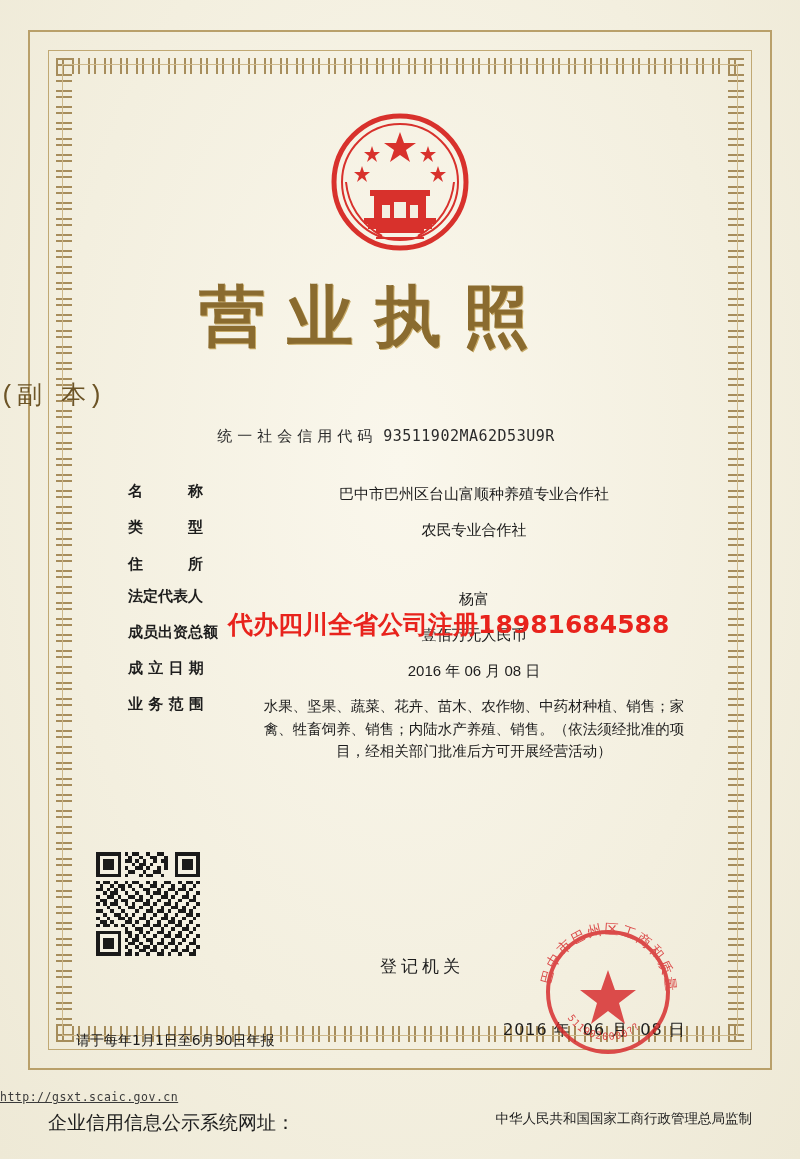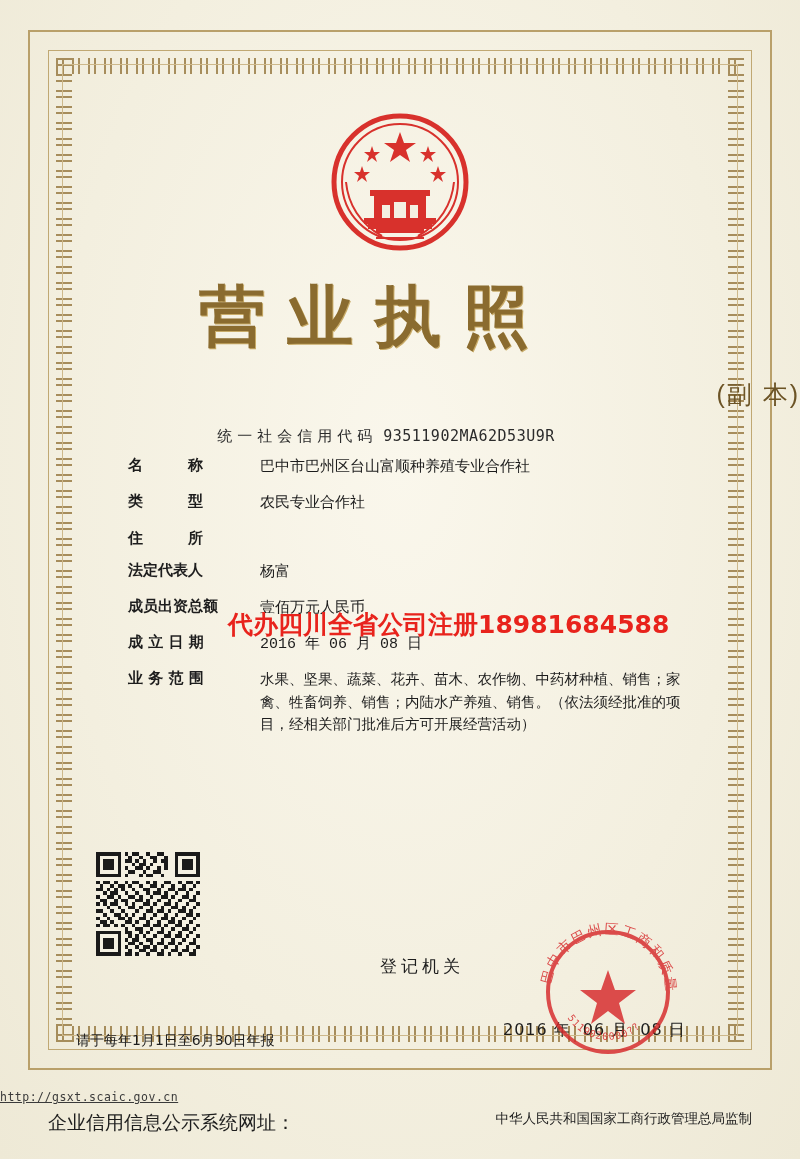--- a/index.html
+++ b/index.html
@@ -80,22 +80,22 @@
     font-size: 66px;
     letter-spacing: 22px;
     text-indent: 22px;
     color: #8a6b2f;
     text-shadow: 1px 1px 0 #c8ab68;
   }
   .subtitle {
     position: absolute;
     left: 0; top: 378px;
     width: 800px;
-    text-align: right;
-    font-family: Liberation Sans, sans-serif;
+    text-align: left;
+    font-family: Liberation Mono, monospace;
     font-size: 25px;
     letter-spacing: 2px;
     color: #6c5426;
   }
 
   
   .credit-row {
     position: absolute;
     left: 0; top: 427px;
     width: 772px;
@@ -108,21 +108,21 @@
   .credit-value {
     font-family: "DejaVu Sans Mono", monospace;
     font-size: 15px;
     letter-spacing: .5px;
     margin-left: 6px;
   }
 
   
   .fields {
     position: absolute;
-    left: 128px; top: 456px;
+    left: 128px; top: 482px;
     width: 560px;
   }
   .row {
     display: flex;
     align-items: flex-start;
     margin-bottom: 13px;
   }
   .row .label {
     width: 120px;
     flex: 0 0 120px;
@@ -130,24 +130,25 @@
     font-family: "DejaVu Sans", sans-serif;
     font-weight: bold;
     font-size: 15px;
     display: flex;
     justify-content: space-between;
   }
   .row .label.tight { letter-spacing: 0; display: block; }
   .row .value {
     flex: 1;
     color: #1d1d1d;
-    font-family: Liberation Mono, monospace;
+    font-family: Liberation Sans, sans-serif;
     font-size: 15px;
     line-height: 1.55;
     padding-left: 12px;
+    text-align: center;
   }
   .row .value.small { font-size: 14.5px; }
 
   
   .qr {
     position: absolute;
     left: 96px; top: 852px;
     width: 104px; height: 104px;
   }
 

